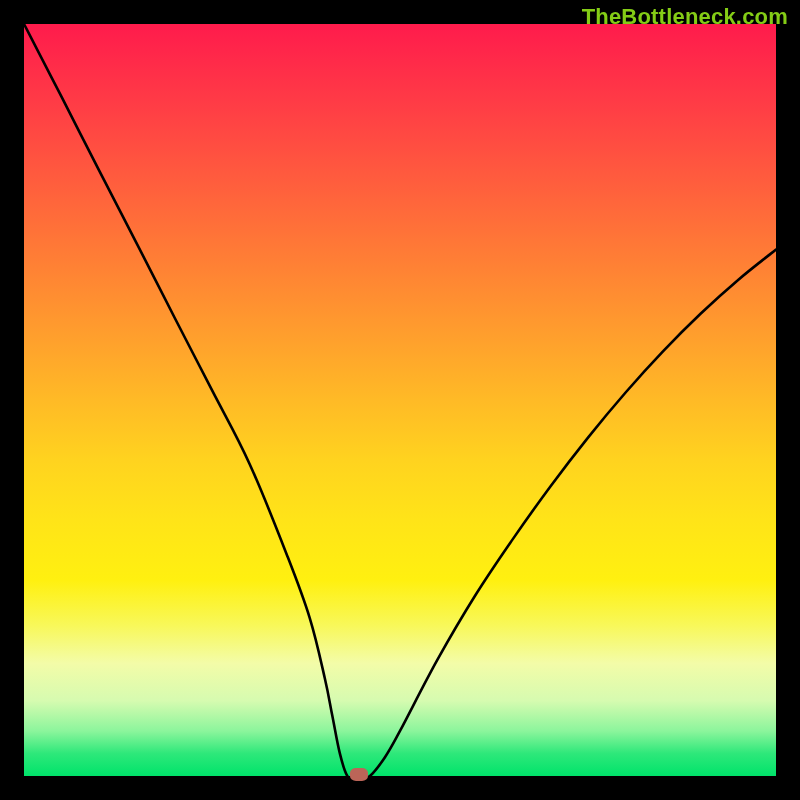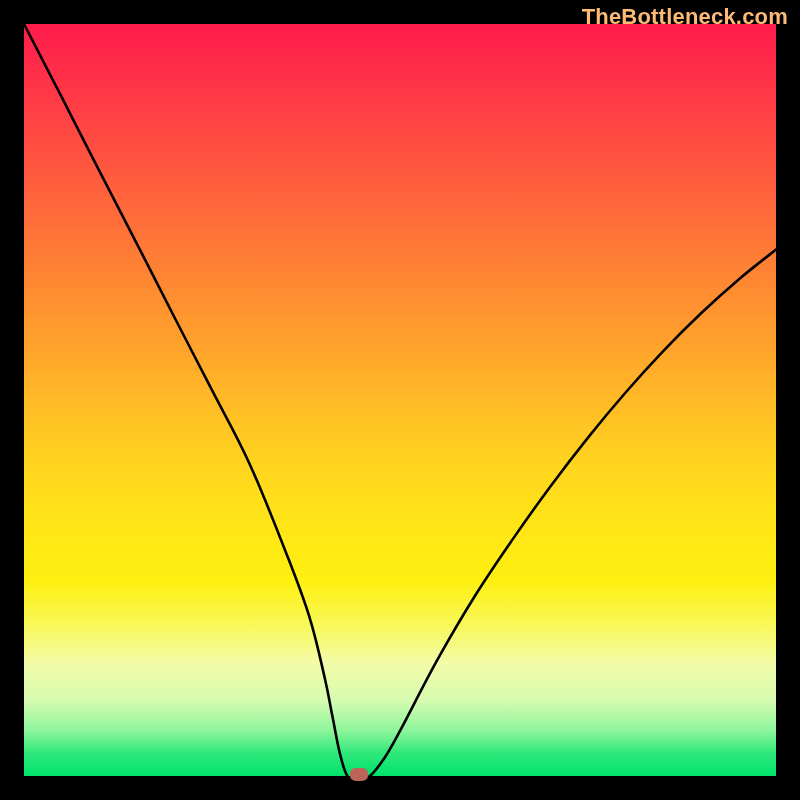--- a/index.html
+++ b/index.html
@@ -10,21 +10,21 @@
     height: 800px;
     background: #000;
   }
   .watermark {
     position: absolute;
     top: 4px;
     right: 12px;
     font-family: Arial, Helvetica, sans-serif;
     font-size: 22px;
     font-weight: 600;
-    color: #fdba74;
+    color: #84cc16;
     letter-spacing: 0.2px;
   }
   .plot {
     position: absolute;
     left: 24px;
     top: 24px;
     width: 752px;
     height: 752px;
     background: linear-gradient(
       to bottom,

